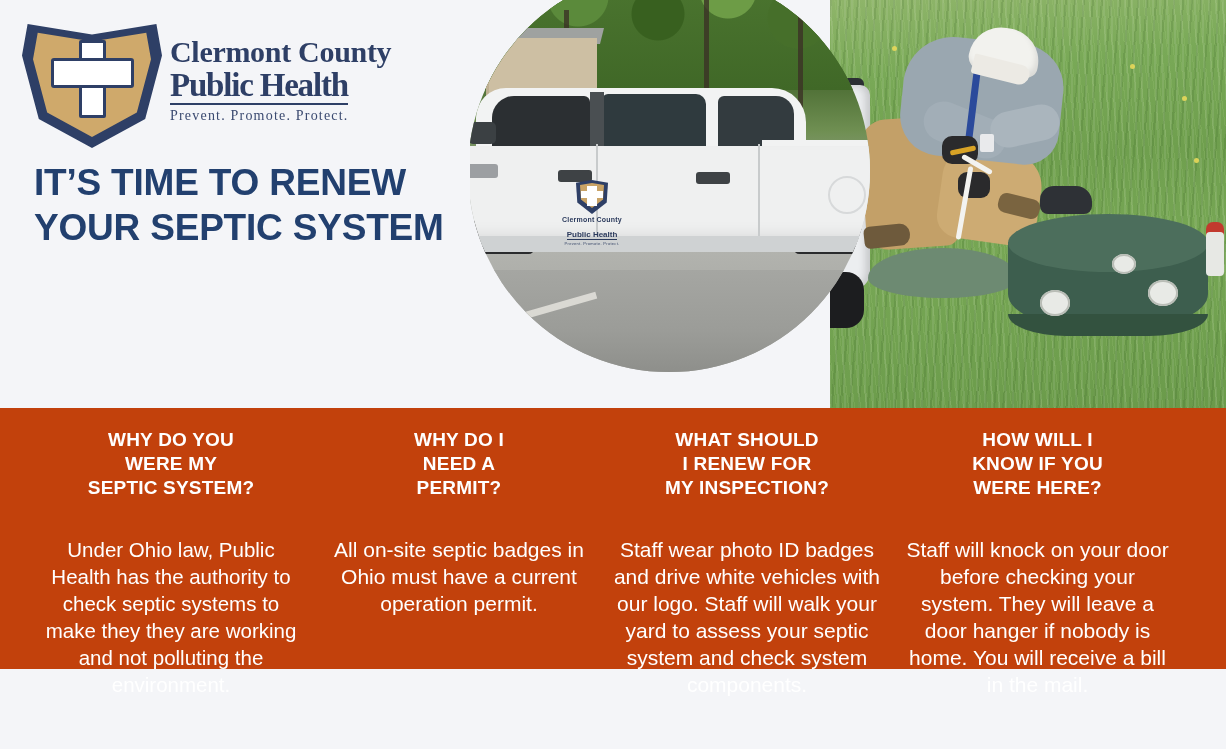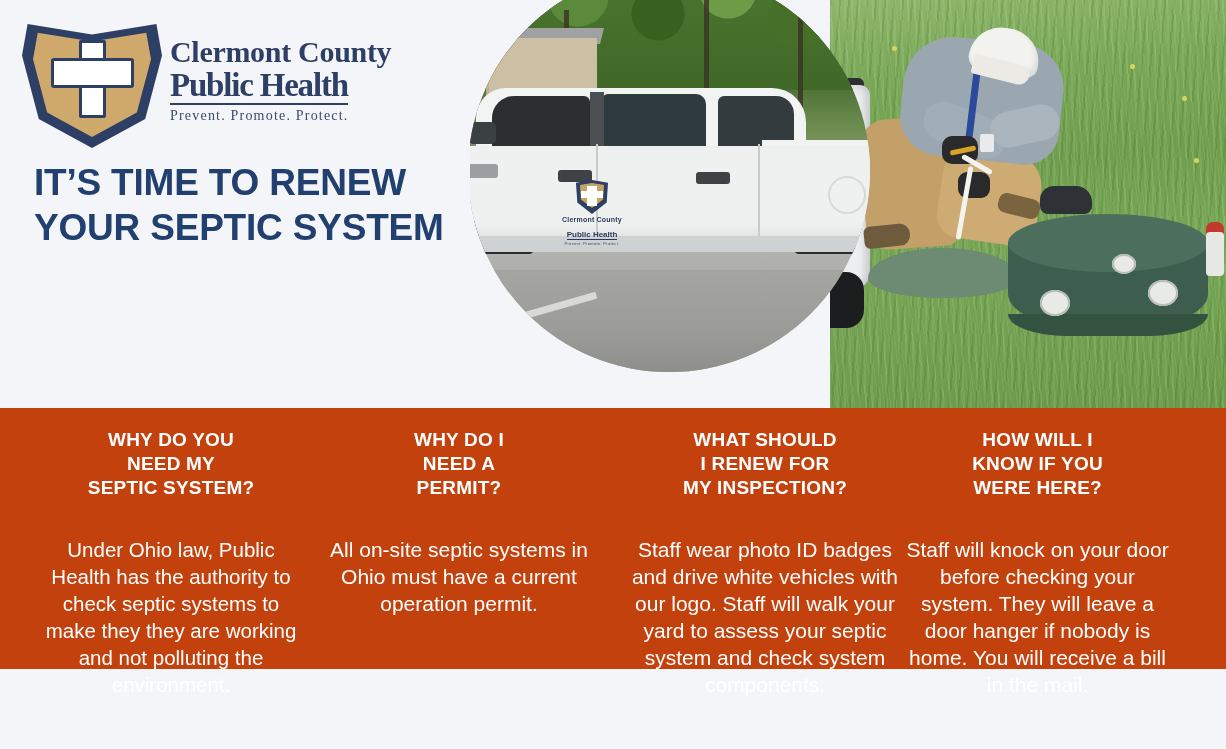--- a/index.html
+++ b/index.html
@@ -134,21 +134,21 @@
   
   .band{position:absolute;left:0;top:408px;width:1226px;height:261px;background:#c2410c;}
   .cols{position:absolute;left:0;top:0;width:1226px;height:341px;}
   .col{position:absolute;top:20px;text-align:center;color:#ffffff;}
   .col h3{margin:0;font-size:19px;font-weight:700;line-height:24px;letter-spacing:.2px;}
   .col p{margin:0;font-size:21px;line-height:27px;font-weight:400;}
   .col .spacer{height:36px;}
 
   .col1{left:35px;width:272px;}
   .col2{left:330px;width:258px;}
-  .col3{left:608px;width:278px;margin-left:18px;}
+  .col3{left:608px;width:278px;}
   .col4{left:905px;width:265px;}
   .col1 p{font-size:20.5px;}
 </style>
 </head>
 <body>
 
 <div class="poster">
 
   <div class="top">
 
@@ -257,35 +257,35 @@
       <div>YOUR SEPTIC SYSTEM</div>
     </div>
   </div>
 
   <div class="band">
     <div class="cols">
 
       <div class="col col1">
         <h3>
           <span>WHY DO YOU</span><br>
-          <span>NEED MY</span><br>
+          <span>WERE MY</span><br>
           <span>SEPTIC SYSTEM?</span>
         </h3>
         <div class="spacer"></div>
         <p>Under Ohio law, Public Health has the authority to check septic systems to make they they are working and not polluting the environment.</p>
       </div>
 
       <div class="col col2">
         <h3>
           <span>WHY DO I</span><br>
           <span>NEED A</span><br>
           <span>PERMIT?</span>
         </h3>
         <div class="spacer"></div>
-        <p>All on-site septic systems in Ohio must have a current operation permit.</p>
+        <p>All on-site septic badges in Ohio must have a current operation permit.</p>
       </div>
 
       <div class="col col3">
         <h3>
           <span>WHAT SHOULD</span><br>
           <span>I RENEW FOR</span><br>
           <span>MY INSPECTION?</span>
         </h3>
         <div class="spacer"></div>
         <p>Staff wear photo ID badges and drive white vehicles with our logo. Staff will walk your yard to assess your septic system and check system components.</p>

